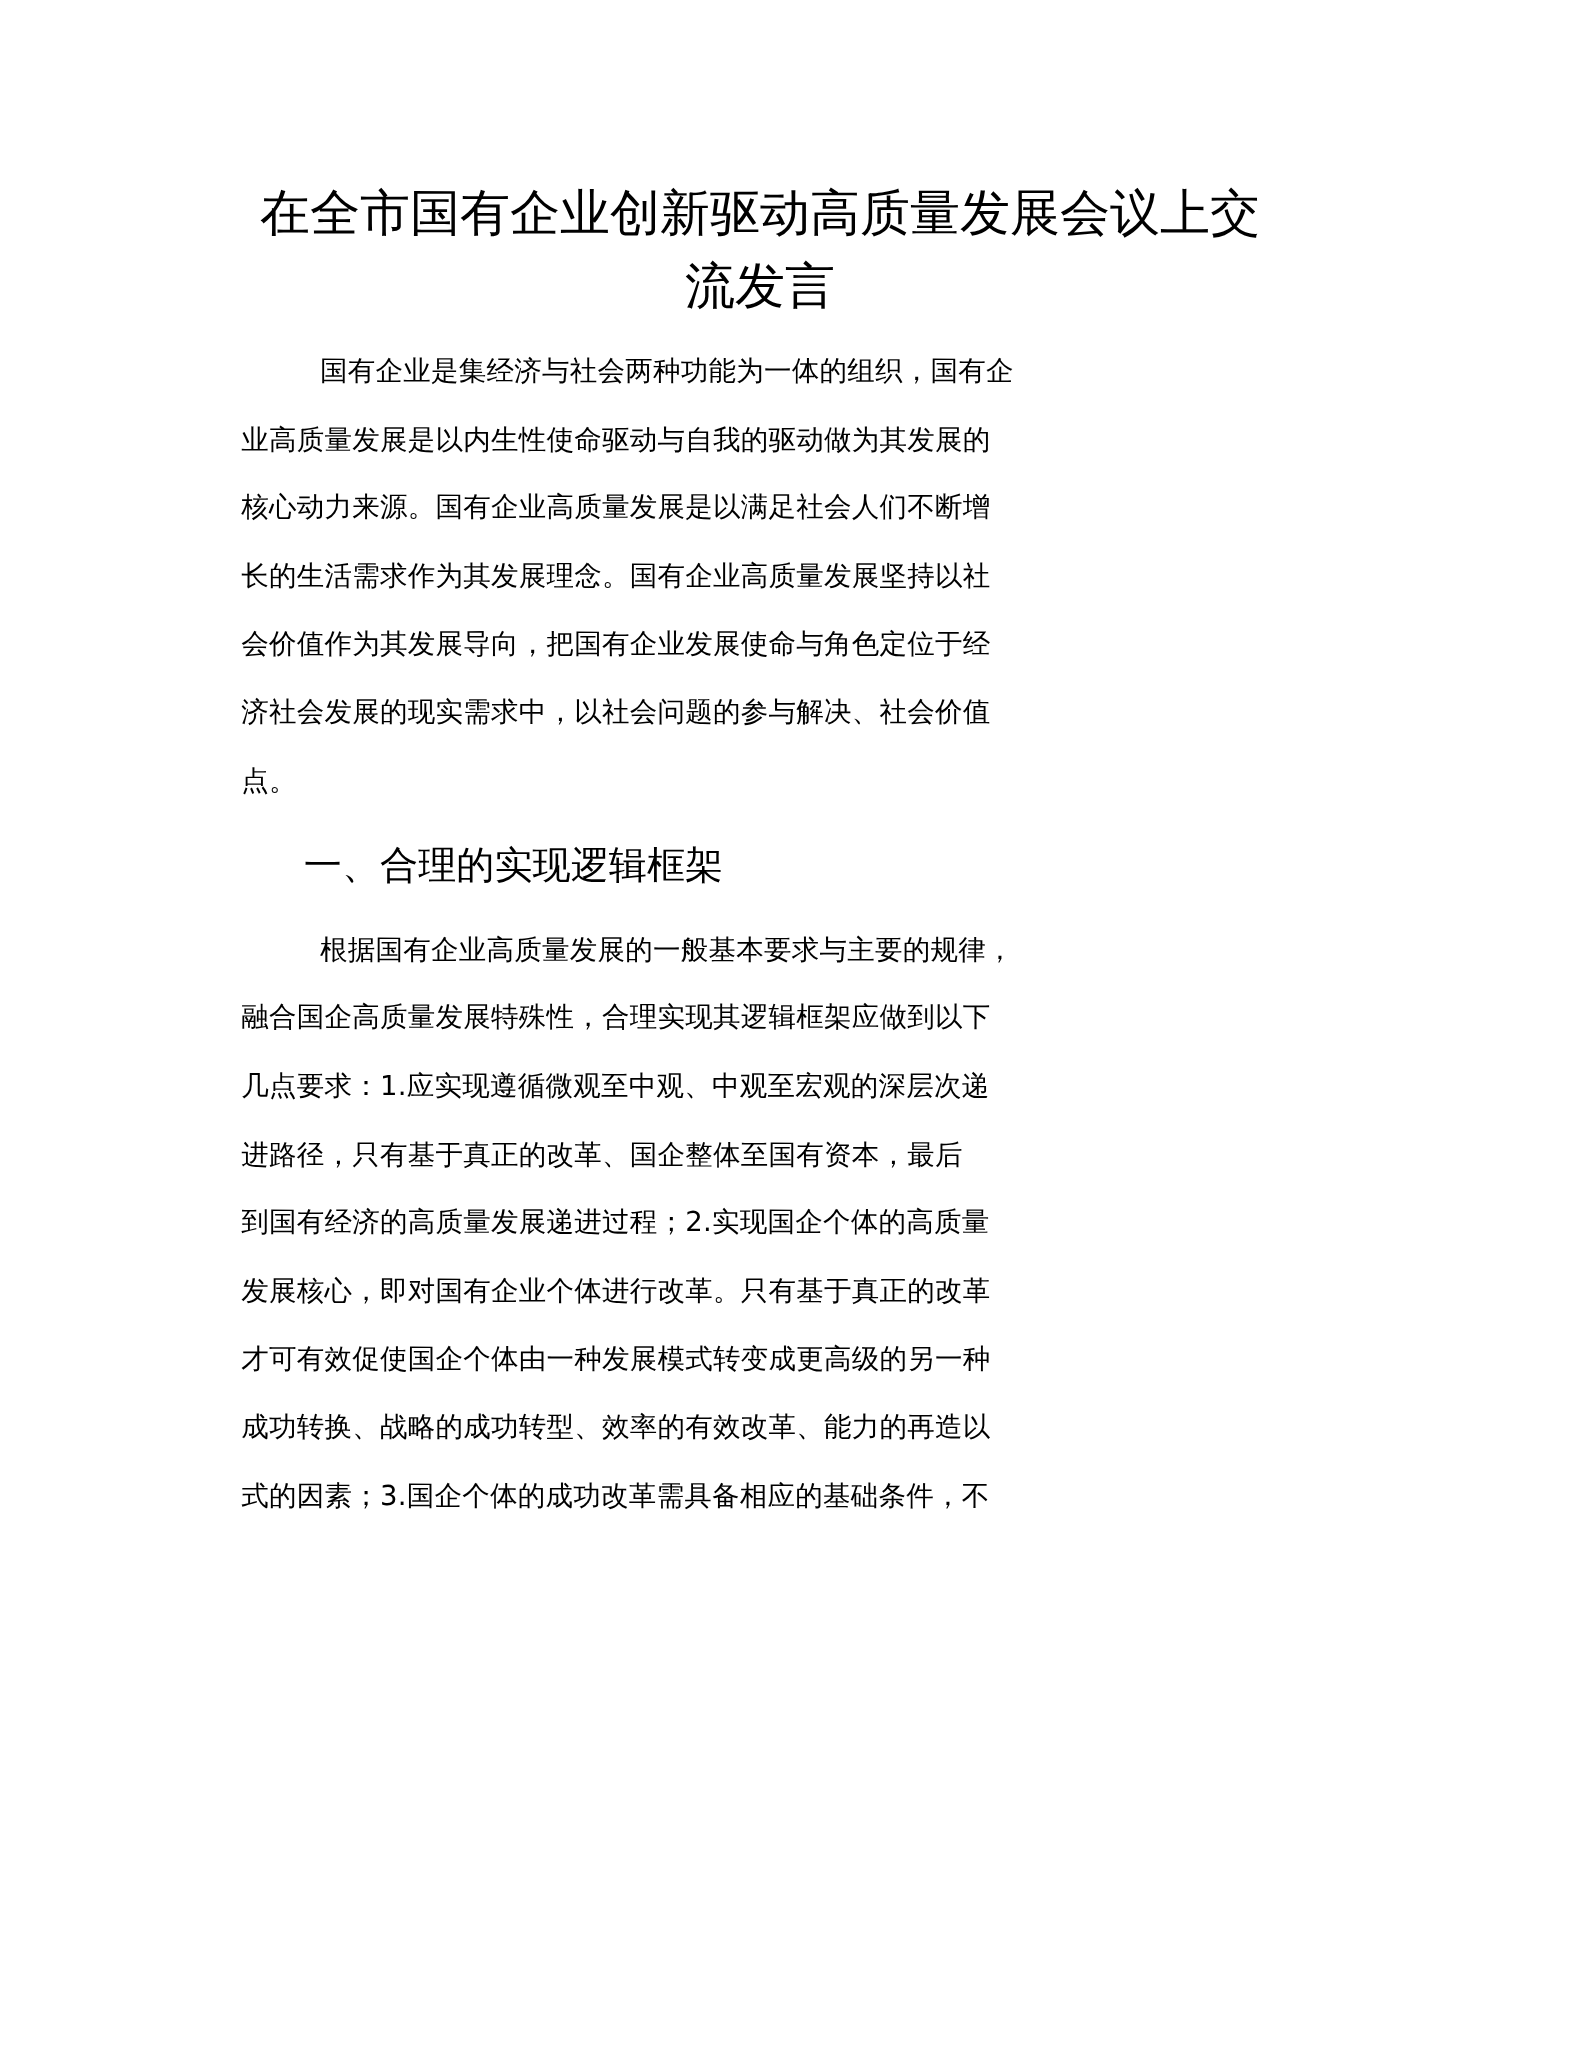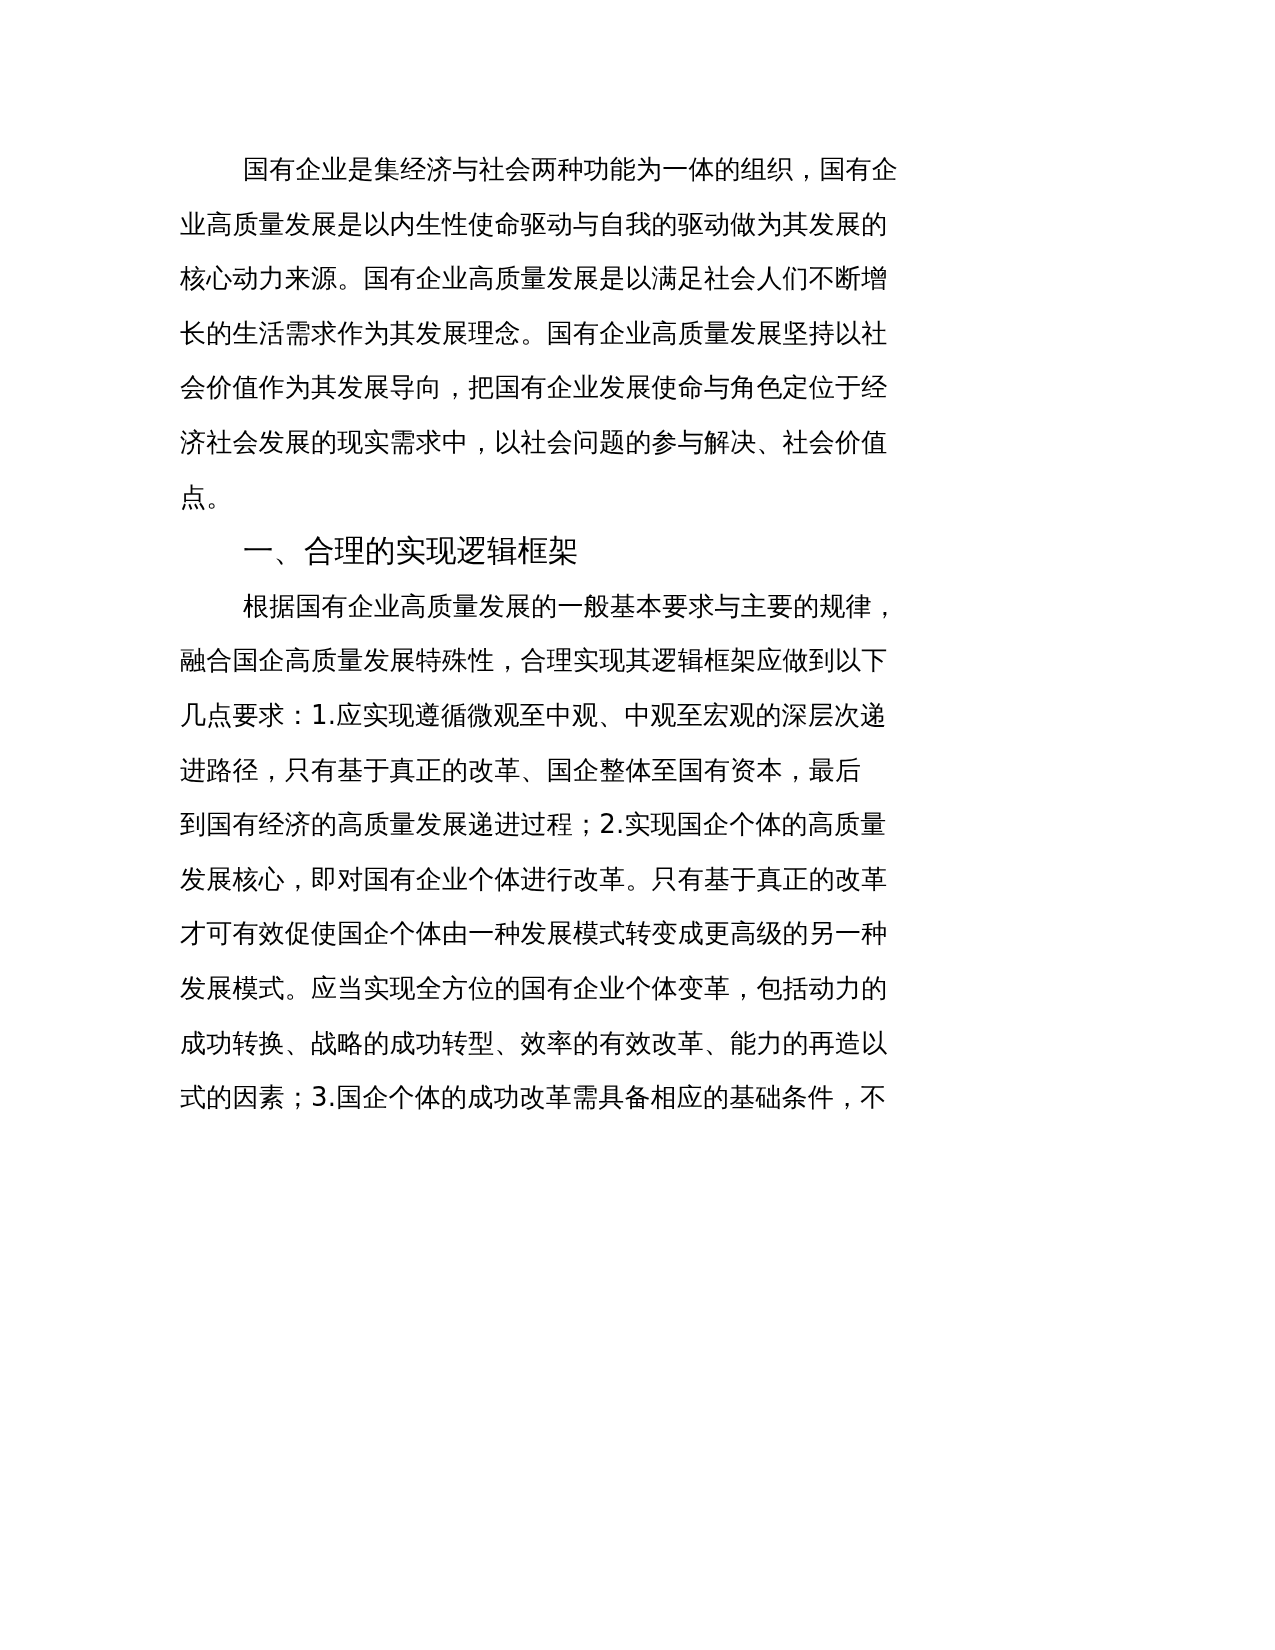--- a/index.html
+++ b/index.html
@@ -23,43 +23,47 @@
     }
     .title {
       font-size: 40px;
       line-height: 58px;
       text-align: center;
       margin: 0 0 2px 0;
       font-weight: normal;
       letter-spacing: 0px;
     }
     .para {
-      font-size: 26px;
+      font-size: 22px;
       line-height: 54.6px;
-      margin: 0;
+      margin: 13px;
       text-align: justify;
       text-align-last: left;
       letter-spacing: 0.2px;
     }
     .indent {
       text-indent: 63px;
     }
     .heading {
       font-size: 30.5px;
       line-height: 54.6px;
       margin: 0;
       text-indent: 63px;
       font-weight: normal;
     }
     .ln { display: block; white-space: nowrap; }
   </style>
 </head>
 <body>
 
 <div class="page">
+  <h1 class="title">
+    <span class="ln">在全市国有企业创新驱动高质量发展会议上交</span>
+    <span class="ln">流发言</span>
+  </h1>
 
   <p class="para indent">
     <span class="ln">国有企业是集经济与社会两种功能为一体的组织，国有企</span>
     <span class="ln" style="text-indent:0">业高质量发展是以内生性使命驱动与自我的驱动做为其发展的</span>
     <span class="ln" style="text-indent:0">核心动力来源。国有企业高质量发展是以满足社会人们不断增</span>
     <span class="ln" style="text-indent:0">长的生活需求作为其发展理念。国有企业高质量发展坚持以社</span>
     <span class="ln" style="text-indent:0">会价值作为其发展导向，把国有企业发展使命与角色定位于经</span>
     <span class="ln" style="text-indent:0">济社会发展的现实需求中，以社会问题的参与解决、社会价值</span>
     <span class="ln" style="text-indent:0">点。</span>
   </p>
@@ -67,17 +71,16 @@
   <h2 class="heading">一、合理的实现逻辑框架</h2>
 
   <p class="para indent">
     <span class="ln">根据国有企业高质量发展的一般基本要求与主要的规律，</span>
     <span class="ln" style="text-indent:0">融合国企高质量发展特殊性，合理实现其逻辑框架应做到以下</span>
     <span class="ln" style="text-indent:0">几点要求：1.应实现遵循微观至中观、中观至宏观的深层次递</span>
     <span class="ln" style="text-indent:0">进路径，只有基于真正的改革、国企整体至国有资本，最后</span>
     <span class="ln" style="text-indent:0">到国有经济的高质量发展递进过程；2.实现国企个体的高质量</span>
     <span class="ln" style="text-indent:0">发展核心，即对国有企业个体进行改革。只有基于真正的改革</span>
     <span class="ln" style="text-indent:0">才可有效促使国企个体由一种发展模式转变成更高级的另一种</span>
-    <span class="ln" style="text-indent:0">发展模式。应当实现全方位的国有企业个体变革，包括动力的</span>
     <span class="ln" style="text-indent:0">成功转换、战略的成功转型、效率的有效改革、能力的再造以</span>
     <span class="ln" style="text-indent:0">式的因素；3.国企个体的成功改革需具备相应的基础条件，不</span>
   </p>
 </div>
 
 </body></html>

